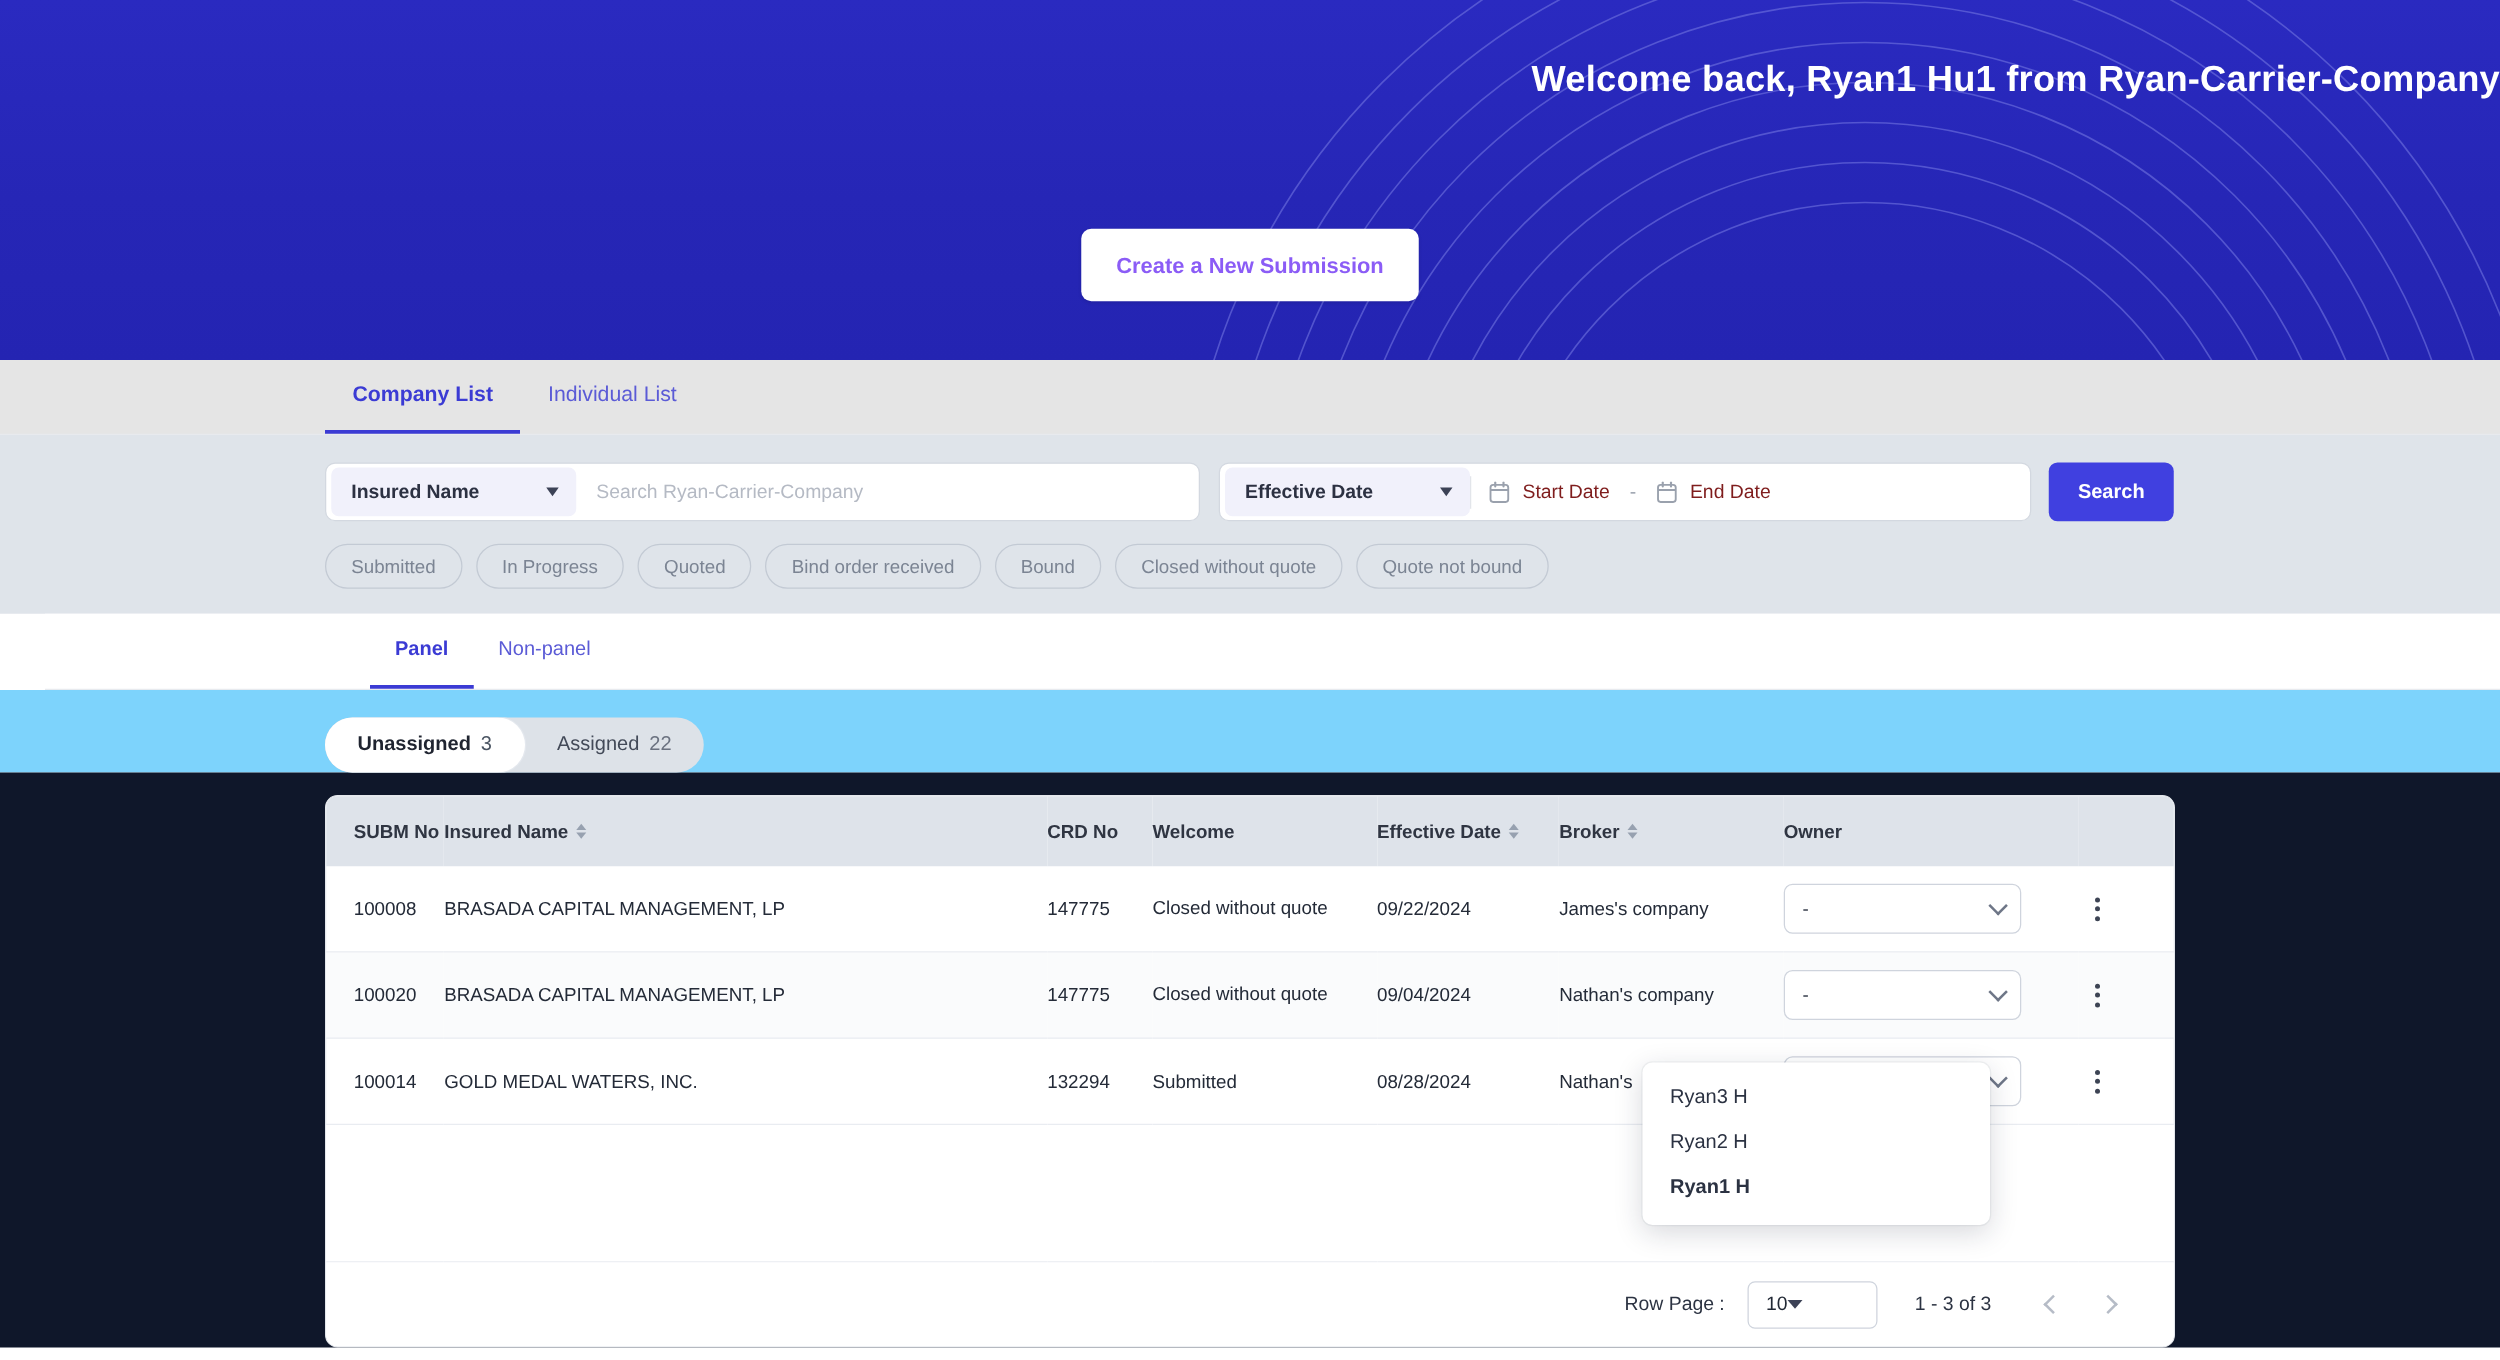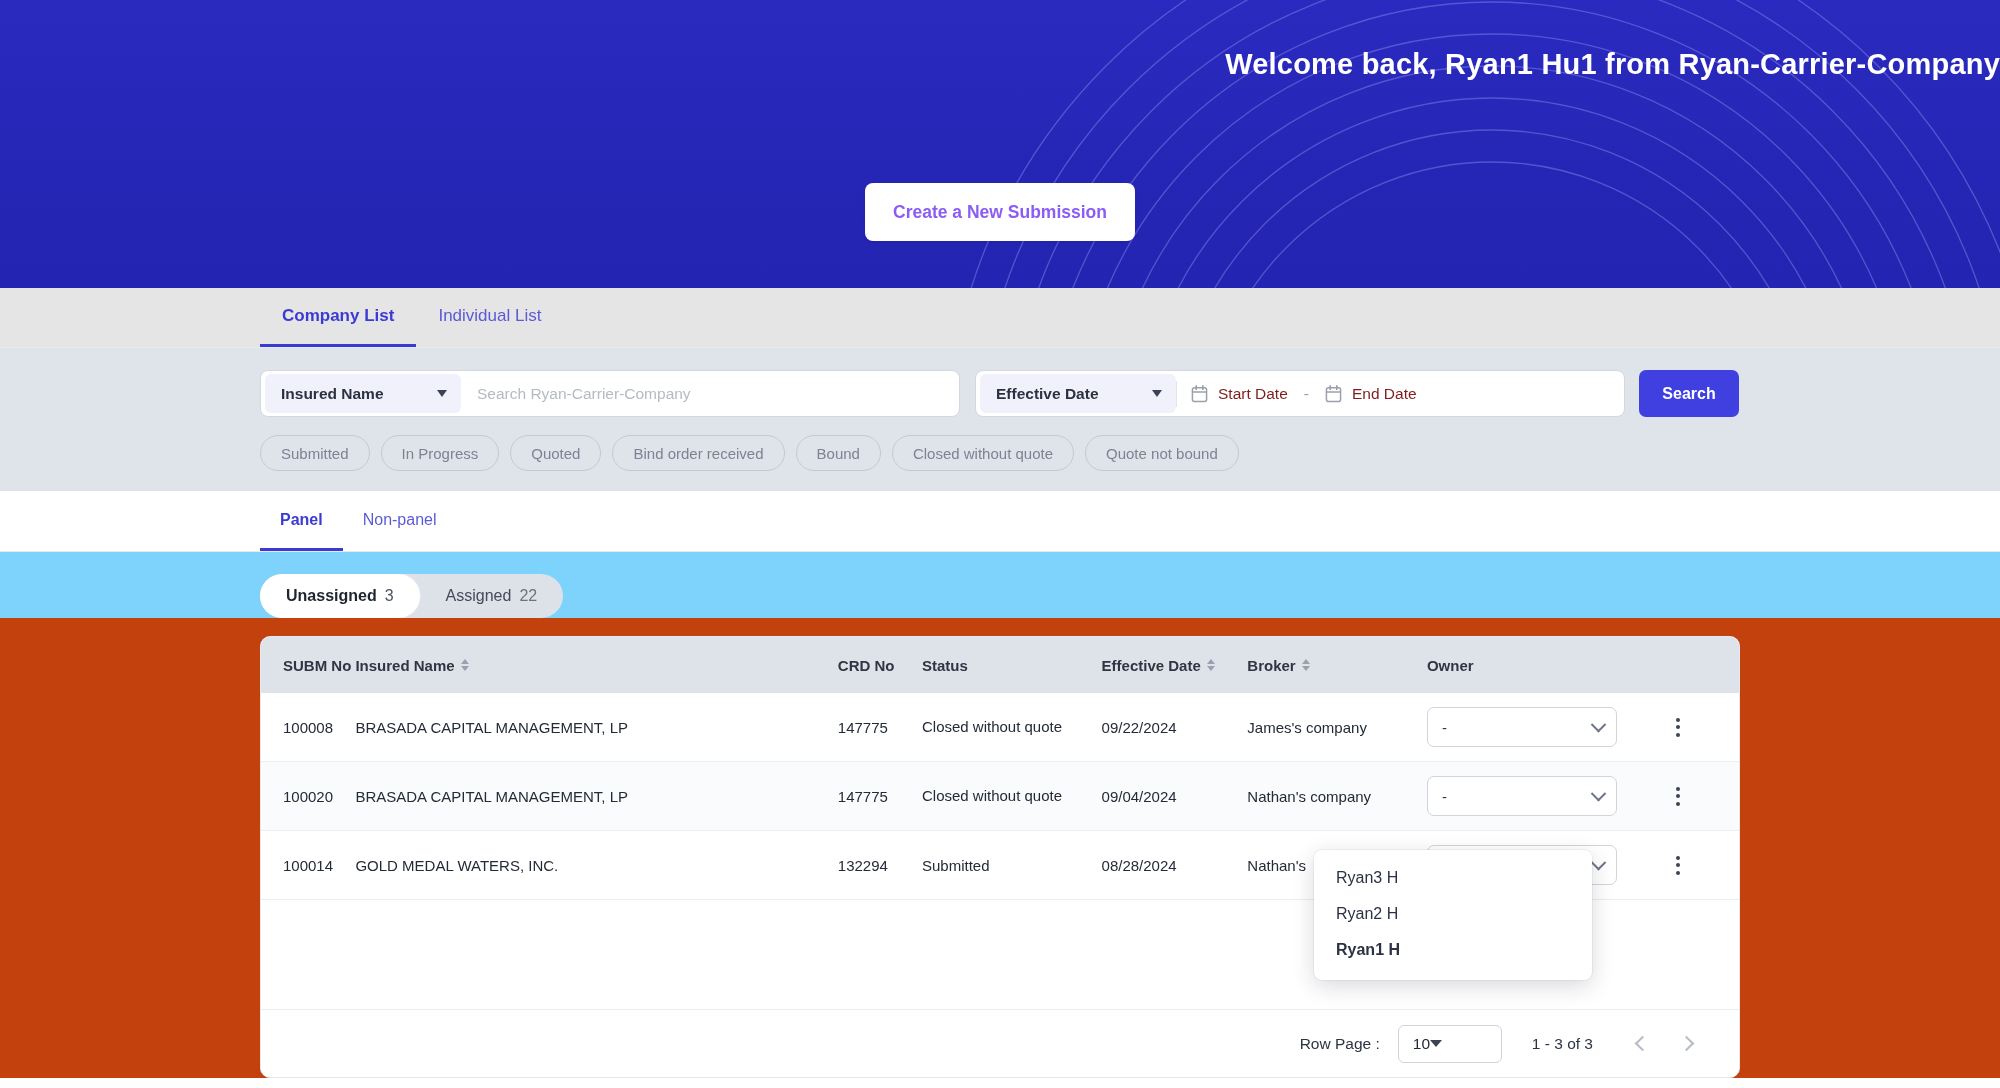--- a/index.html
+++ b/index.html
@@ -154,20 +154,21 @@
     white-space: nowrap;
   }
 
   
   .paneltabs {
     height: 61px;
     background: #fff;
     display: flex; align-items: stretch;
     padding-left: 260px;
     border-bottom: 1px solid #e8eaee;
+    margin-left: 36px;
   }
   .paneltab {
     display: flex; align-items: center;
     padding: 0 20px;
     font-size: 16px;
     color: #5b5bd6;
     cursor: pointer;
     border-bottom: 3px solid transparent;
   }
   .paneltab.active { color: #3b3bd4; font-weight: bold; border-bottom-color: #3b3bd4; }
@@ -188,21 +189,21 @@
     font-size: 16px;
     color: #434a58;
     cursor: pointer;
     border-radius: 22px;
   }
   .seg.active { background: #ffffff; font-weight: bold; color: #1f2430; box-shadow: 0 0 0 1px #e4e8ee; }
   .seg .count { font-weight: normal; color: #6b7280; }
   .seg.active .count { color: #4b5563; font-weight: normal; }
 
   
-  .cardwrap { padding: 18px 0 0 260px; background: #c2410c; }
+  .cardwrap { padding: 18px 0 0 260px; background: #0f172a; }
   .card {
     width: 1480px;
     border: 1px solid #e4e7ec;
     border-radius: 10px;
     background: #fff;
     overflow: visible;
     position: relative;
   }
   table { width: 100%; border-collapse: collapse; table-layout: fixed; }
   thead th {
@@ -453,21 +454,21 @@
                 </span>
             </div>
           </th>
           <th>
             <div class="th-inner">
                 <span>CRD No</span>
               </div>
           </th>
           <th>
             <div class="th-inner">
-                <span>Status</span>
+                <span>Welcome</span>
               </div>
           </th>
           <th>
             <div class="th-inner">
               <span>Effective Date</span>
               <span class="sorter">
                   <i class="up"></i>
                   <i class="dn"></i>
                 </span>
             </div>

